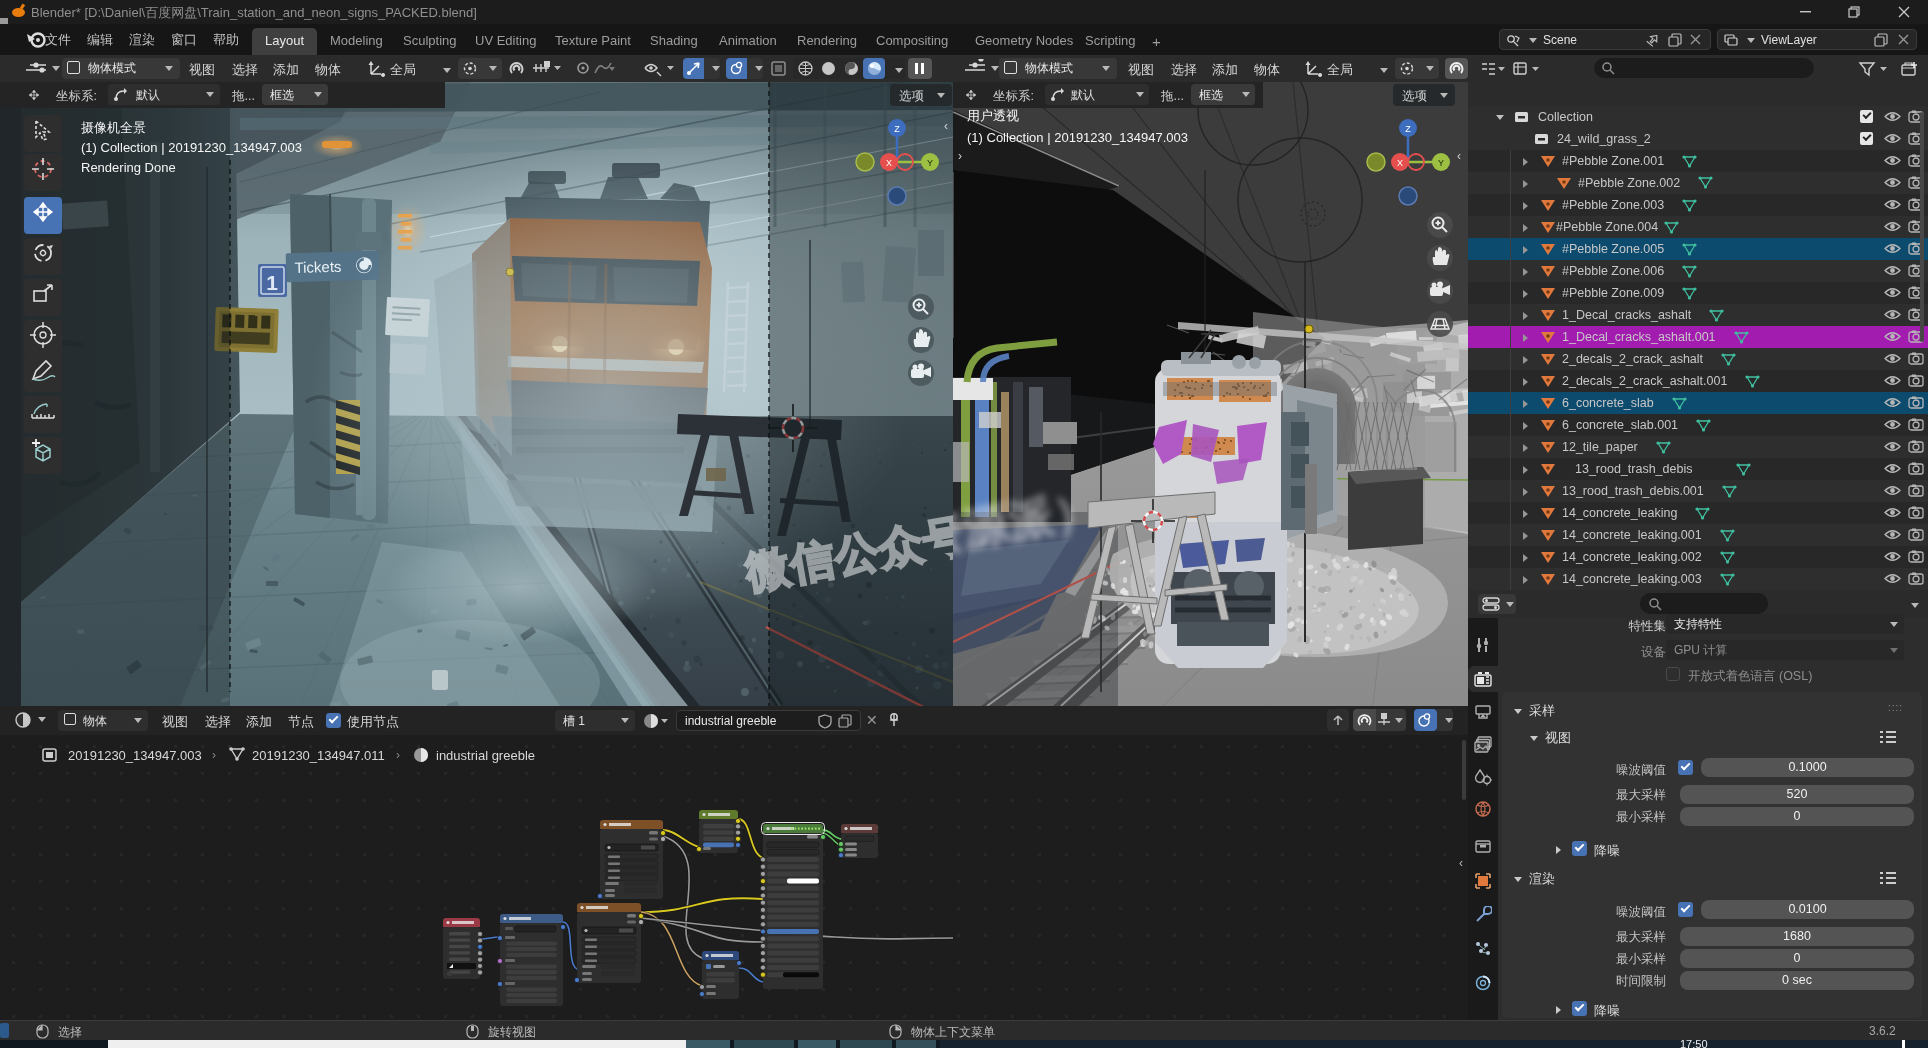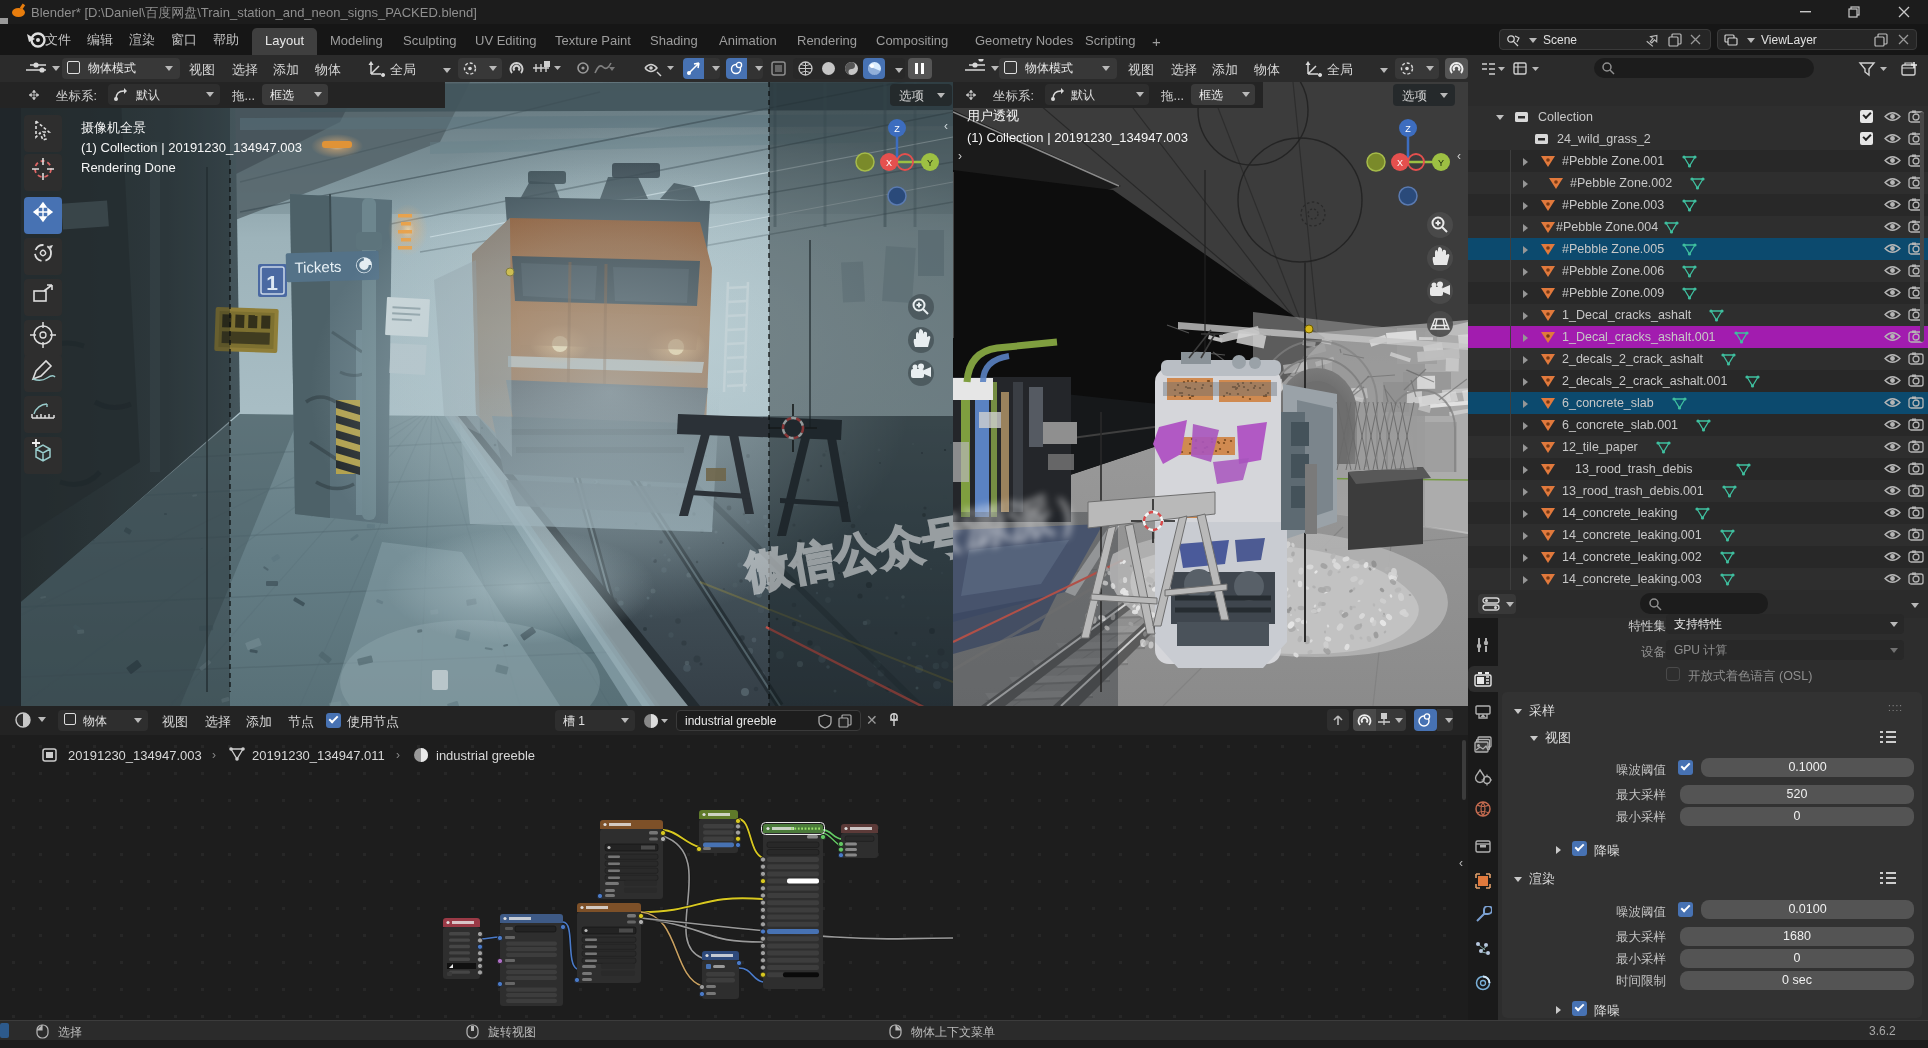--- a/index.html
+++ b/index.html
@@ -1648,21 +1648,21 @@
           <circle cx="8.5" cy="6.5" r="2.4" fill="#b5b5b5"></circle>
         </svg>
         <svg class="cam" width="16" height="13" viewBox="0 0 16 13">
           <rect x="1" y="2" width="14" height="10" rx="2" fill="none" stroke="#b5b5b5" stroke-width="1.3"></rect>
           <circle cx="8" cy="7" r="3" fill="none" stroke="#b5b5b5" stroke-width="1.3"></circle>
           <rect x="4" y="0.5" width="4" height="2.5" fill="#b5b5b5"></rect>
         </svg>
       </div>
     <div class="abs orow" style="top:90px;background:#2e2e2e">
         <span class="expander"></span>
-        <div style="position:absolute;left:80px;top:4px;display:flex;gap:6px;align-items:flex-end">
+        <div style="position:absolute;left:88px;top:4px;display:flex;gap:6px;align-items:flex-start">
           <svg width="16" height="14" viewBox="0 0 16 14" style="flex:none">
             <path d="M1,2 h14 l-7,11 z" fill="#e1793c"></path>
             <circle cx="8" cy="6" r="1.8" fill="#7a3a14"></circle>
           </svg>
           <span style="line-height:14px">#Pebble Zone.002</span>
           <span style="width:6px"></span>
           <svg width="15" height="13" viewBox="0 0 15 13" style="flex:none">
             <path d="M2,2 h11 l-5.5,9 z" fill="none" stroke="#3fbf9f" stroke-width="1.3"></path>
             <circle cx="2" cy="2" r="1.6" fill="#3fbf9f"></circle>
             <circle cx="13" cy="2" r="1.6" fill="#3fbf9f"></circle>
@@ -2592,13 +2592,24 @@
       </svg>
     <span class="abs" style="left:488px;top:3px">旋转视图</span>
     <svg class="abs" style="left:889px;top:3px" width="13" height="15" viewBox="0 0 13 15">
         <rect x="1" y="1" width="11" height="13" rx="5" fill="none" stroke="#b8b8b8" stroke-width="1.2"></rect>
         <path d="M12,6 h-5 V1" stroke="#b8b8b8" stroke-width="1.2" fill="#b8b8b8"></path>
       </svg>
     <span class="abs" style="left:911px;top:3px">物体上下文菜单</span>
     <span class="abs" style="left:1869px;top:3px;color:#a8a8a8">3.6.2</span>
   </div>
   <div class="abs" style="left:0;top:1023px;width:9px;height:15px;background:#2d5a8c;border-radius:2px"></div>
+  <div class="abs" id="vstrip">
+    <div class="abs" style="left:108px;top:0;width:578px;height:8px;background:#efefef"></div>
+    <div class="abs" style="left:686px;top:0;width:44px;height:8px;background:#3a5a66"></div>
+    <div class="abs" style="left:734px;top:0;width:60px;height:8px;background:#2e4852"></div>
+    <div class="abs" style="left:798px;top:0;width:38px;height:8px;background:#3a5a66"></div>
+    <div class="abs" style="left:840px;top:0;width:52px;height:8px;background:#2e4852"></div>
+    <div class="abs" style="left:896px;top:0;width:40px;height:8px;background:#354f5a"></div>
+    <div class="abs" style="left:940px;top:0;width:988px;height:8px;background:#16222e"></div>
+    <div class="abs" style="left:1680px;top:0;width:60px;height:8px;color:#eee;font-size:11px;line-height:8px">17:50</div>
+    <div class="abs" style="left:1902px;top:0;width:3px;height:8px;background:#fff"></div>
+  </div>
 </div>
 
 </body></html>

